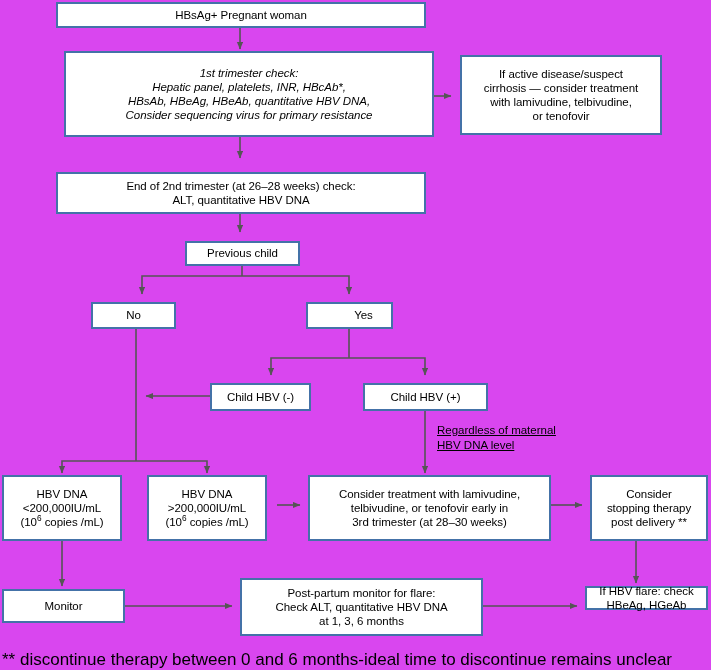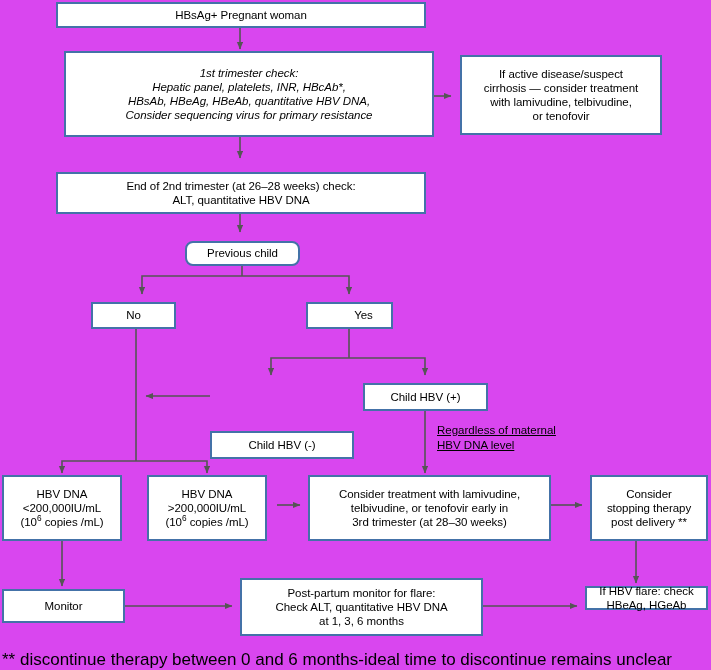--- a/index.html
+++ b/index.html
@@ -134,39 +134,39 @@
       </div>
   </div>
 
   <div class="node" style="left:56px; top:160px; width:370px; height:42px;margin-top:12px;">
     <div class="txt">
         <div>End of 2nd trimester (at 26–28 weeks) check:</div>
         <div>ALT, quantitative HBV DNA</div>
       </div>
   </div>
 
-  <div class="node" style="left:185px; top:241px; width:115px; height:25px;border-radius:8px;">
+  <div class="node" style="left:185px; top:241px; width:115px; height:25px;">
     <div class="txt">
         <div>Previous child</div>
       </div>
   </div>
 
   <div class="node" style="left:91px; top:302px; width:85px; height:27px;">
     <div class="txt">
         <div>No</div>
       </div>
   </div>
 
   <div class="node" style="left:306px; top:302px; width:87px; height:27px;padding-left:28px;">
     <div class="txt">
         <div>Yes</div>
       </div>
   </div>
 
-  <div class="node" style="left:210px; top:383px; width:144px; height:28px;margin-top:48px;">
+  <div class="node" style="left:210px; top:383px; width:101px; height:28px;">
     <div class="txt">
         <div>Child HBV (-)</div>
       </div>
   </div>
 
   <div class="node" style="left:363px; top:383px; width:125px; height:28px;">
     <div class="txt">
         <div>Child HBV (+)</div>
       </div>
   </div>

